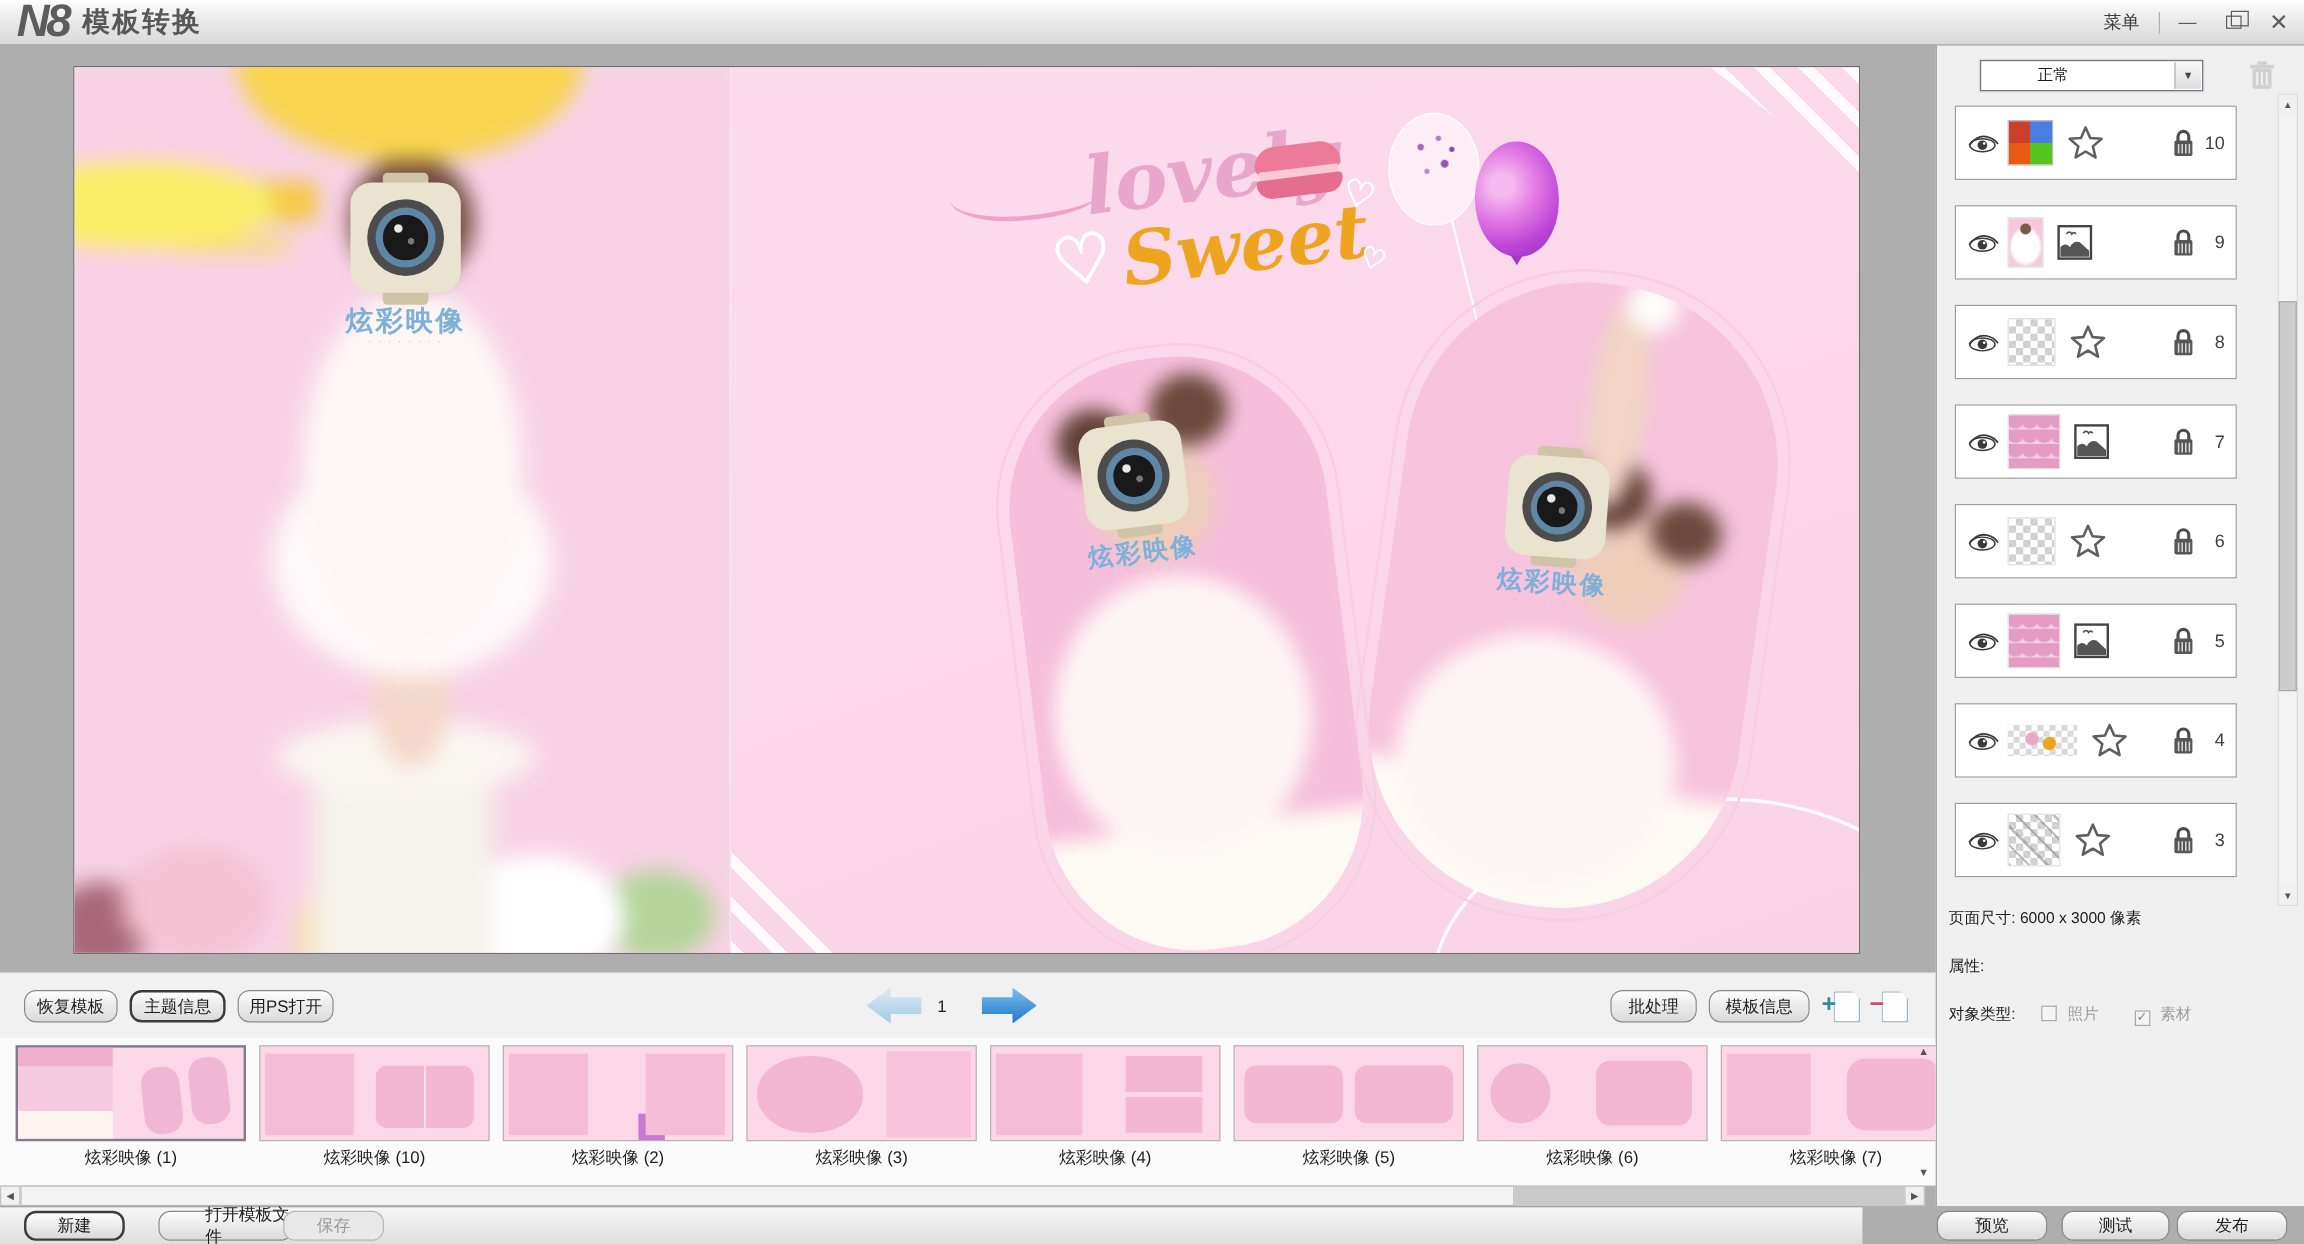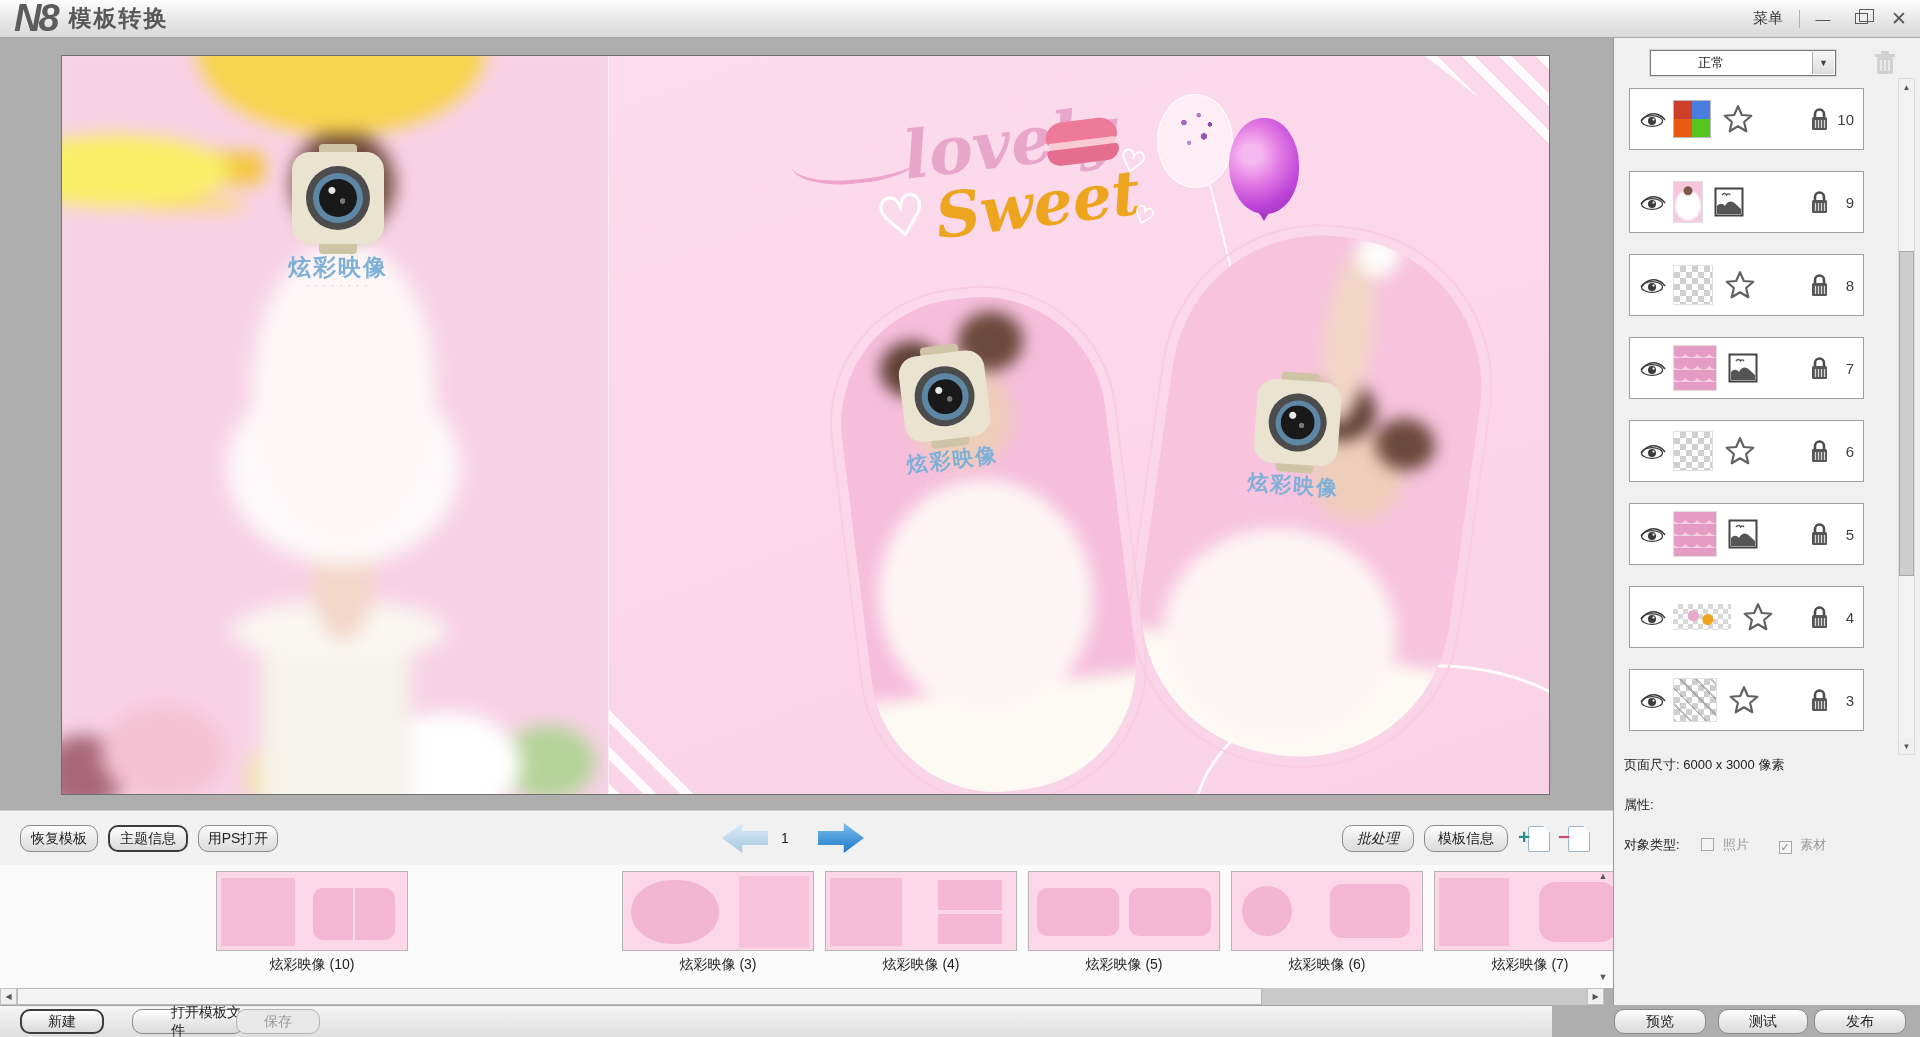--- a/index.html
+++ b/index.html
@@ -661,36 +661,44 @@
 
 <div class="toolbar">
   <div class="btn" style="left:20px; width:78px;">恢复模板</div>
   <div class="btn focused" style="left:108px; width:80px;">主题信息</div>
   <div class="btn" style="left:198px; width:80px;">用PS打开</div>
 
   <div class="nav-arrow nav-left"></div>
   <div class="pagenum">1</div>
   <div class="nav-arrow nav-right"></div>
 
-  <div class="btn" style="left:1342px; width:72px;font-style:italic;">批处理</div>
+  <div class="btn" style="left:1342px; width:72px;">批处理</div>
   <div class="btn" style="left:1424px; width:84px;">模板信息</div>
   <div class="doc-ic" style="left:1518px;">
     <span class="doc-page"></span>
     <span class="doc-sign" style="color:#2a8f95;">+</span>
   </div>
   <div class="doc-ic" style="left:1558px;">
     <span class="doc-page"></span>
     <span class="doc-sign" style="color:#c4506e;">−</span>
   </div>
 </div>
 
 <div class="filmstrip">
+  <div class="fs-cell selected" style="left:13px;">
+    <div class="fs-img v1"></div>
+    <div class="fs-label">炫彩映像 (1)</div>
+  </div>
   <div class="fs-cell" style="left:216px;">
     <div class="fs-img v10"></div>
     <div class="fs-label">炫彩映像 (10)</div>
+  </div>
+  <div class="fs-cell" style="left:419px;">
+    <div class="fs-img v2"></div>
+    <div class="fs-label">炫彩映像 (2)</div>
   </div>
   <div class="fs-cell" style="left:622px;">
     <div class="fs-img v3"></div>
     <div class="fs-label">炫彩映像 (3)</div>
   </div>
   <div class="fs-cell" style="left:825px;">
     <div class="fs-img v4"></div>
     <div class="fs-label">炫彩映像 (4)</div>
   </div>
   <div class="fs-cell" style="left:1028px;">

